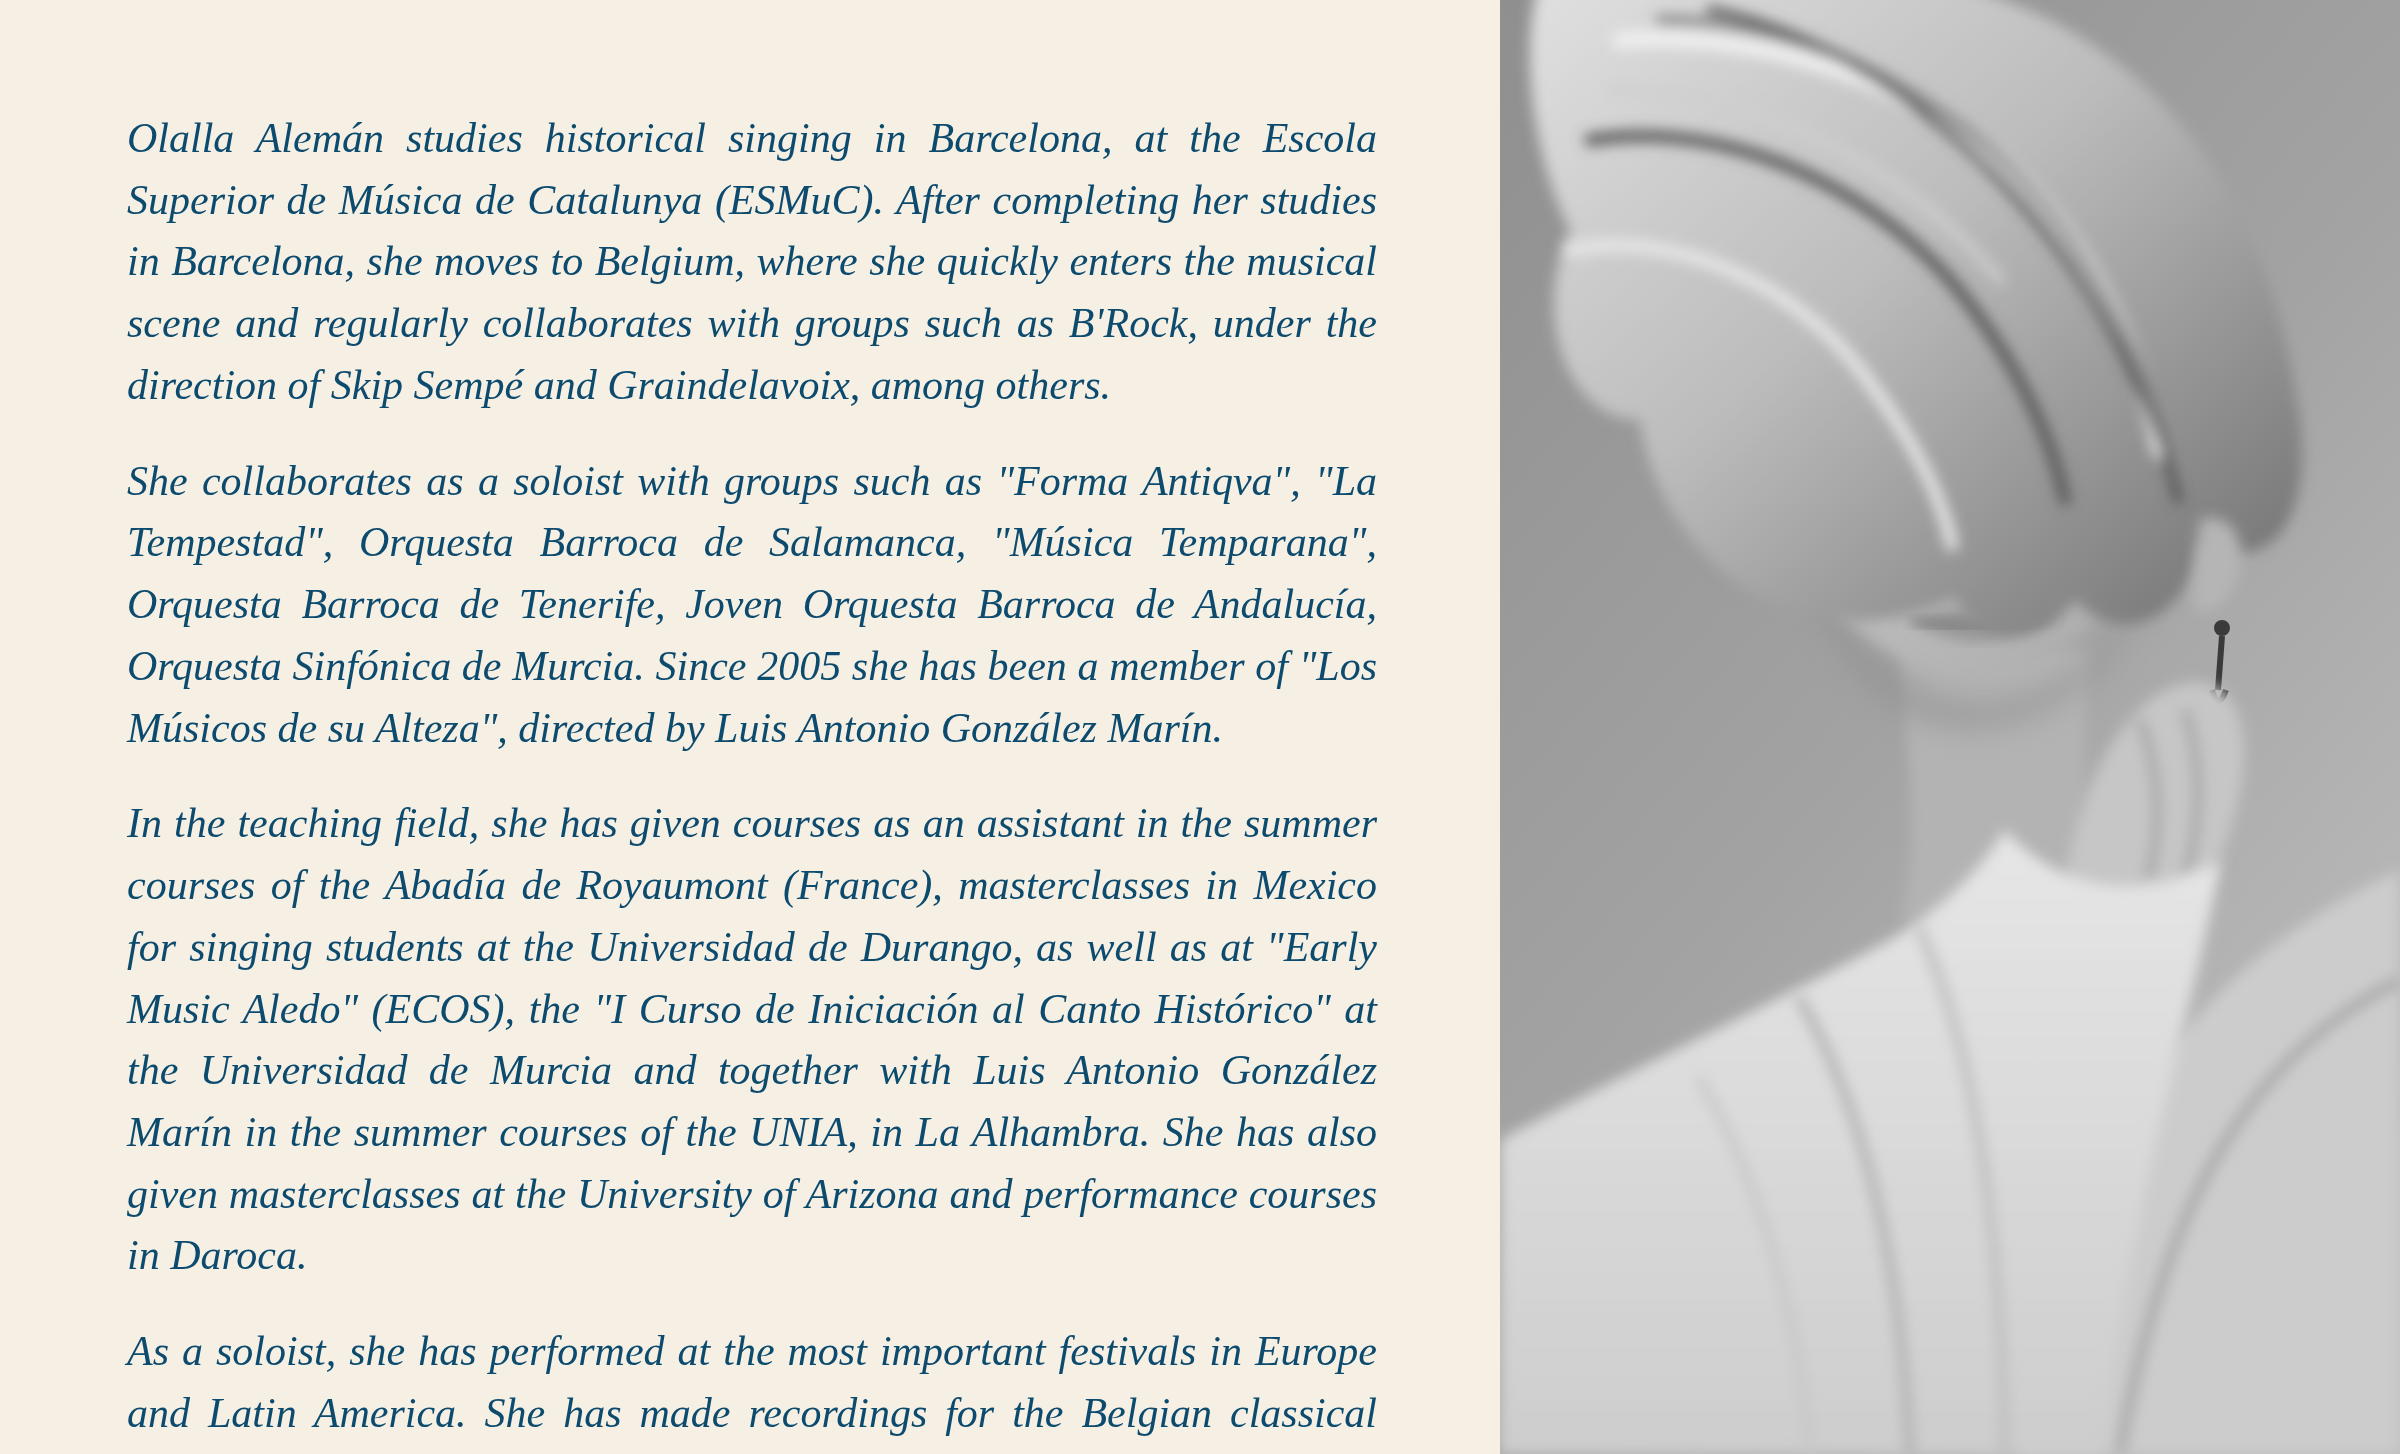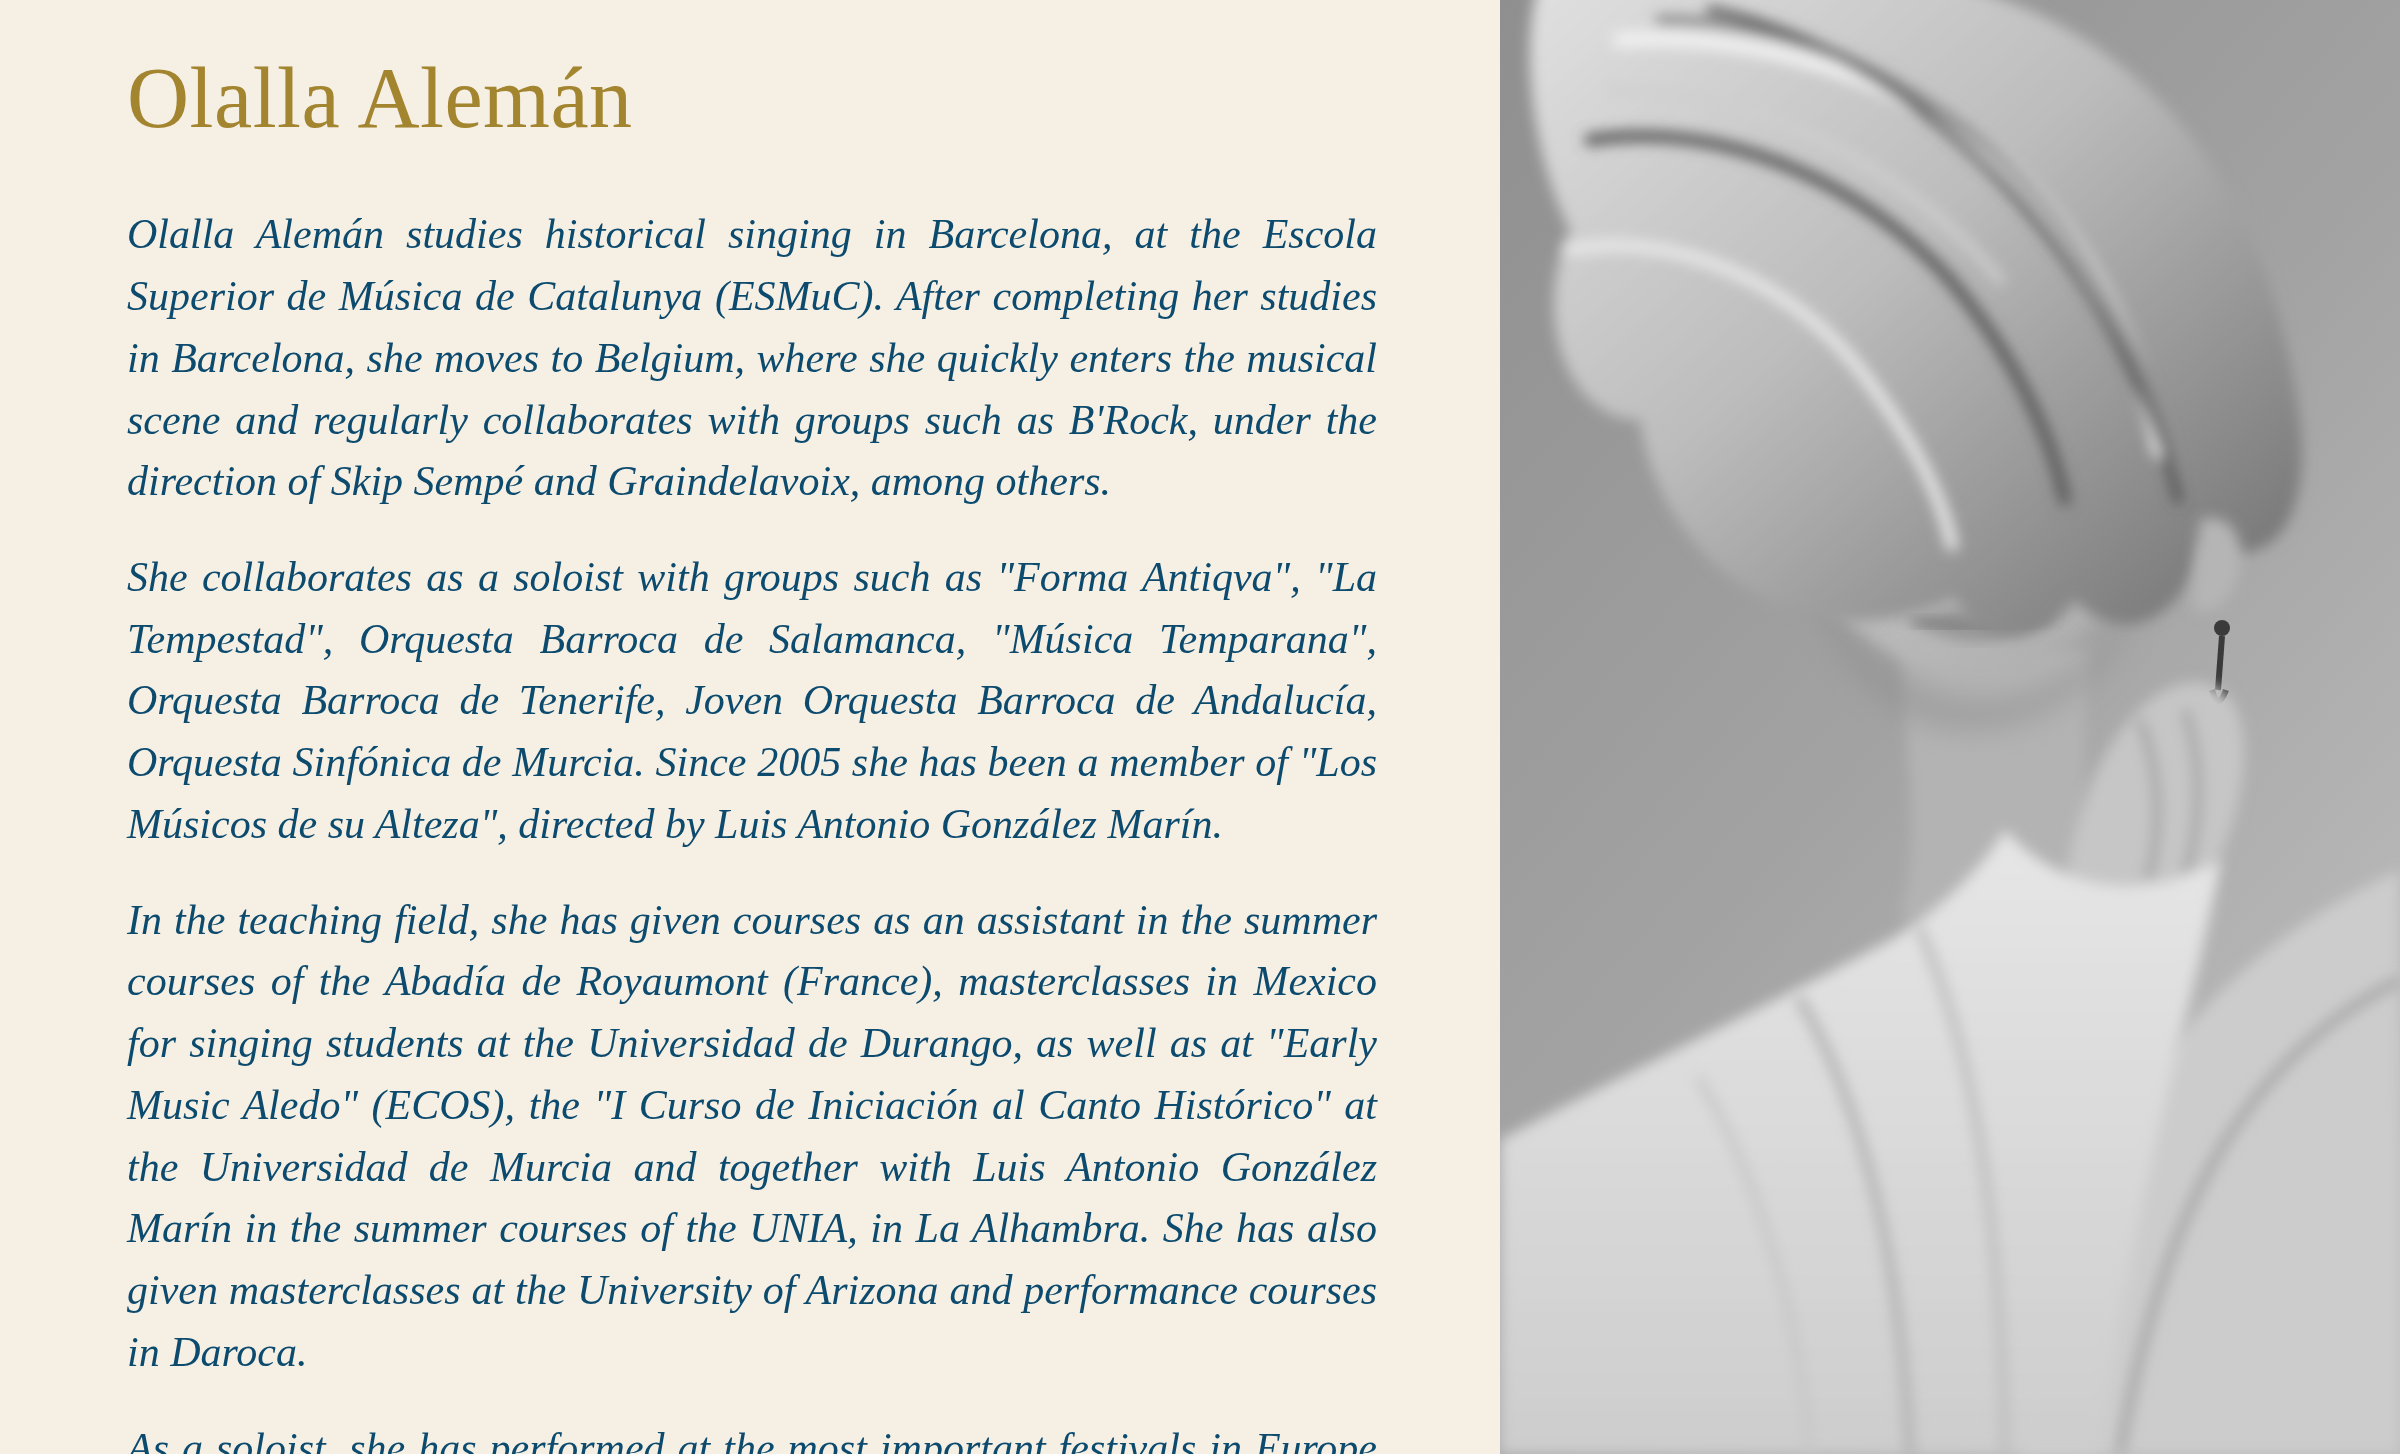--- a/index.html
+++ b/index.html
@@ -55,21 +55,20 @@
     overflow: hidden;
   }
   .portrait svg { display: block; width: 900px; height: 1454px; }
 </style>
 </head>
 <body>
 
 <div class="page">
 
   <main class="bio-column">
-    <h1 class="artist-name">Olalla Alemán</h1>
 
     <div class="bio-text">
       <p class="bio-paragraph">Olalla Alemán studies historical singing in Barcelona, at the Escola Superior de Música de Catalunya (ESMuC). After completing her studies in Barcelona, she moves to Belgium, where she quickly enters the musical scene and regularly collaborates with groups such as B'Rock, under the direction of Skip Sempé and Graindelavoix, among others.</p>
       <p class="bio-paragraph">She collaborates as a soloist with groups such as "Forma Antiqva", "La Tempestad", Orquesta Barroca de Salamanca, "Música Temparana", Orquesta Barroca de Tenerife, Joven Orquesta Barroca de Andalucía, Orquesta Sinfónica de Murcia. Since 2005 she has been a member of "Los Músicos de su Alteza", directed by Luis Antonio González Marín.</p>
       <p class="bio-paragraph">In the teaching field, she has given courses as an assistant in the summer courses of the Abadía de Royaumont (France), masterclasses in Mexico for singing students at the Universidad de Durango, as well as at "Early Music Aledo" (ECOS), the "I Curso de Iniciación al Canto Histórico" at the Universidad de Murcia and together with Luis Antonio González Marín in the summer courses of the UNIA, in La Alhambra. She has also given masterclasses at the University of Arizona and performance courses in Daroca.</p>
       <p class="bio-paragraph">As a soloist, she has performed at the most important festivals in Europe and Latin America. She has made recordings for the Belgian classical radio "Klara", RNE, France3, RTVE, among others. She has also made solo discographic recordings for the labels: "Música Antigua Aranjuez", Arsis, Verso, Enchiriadis, Glossa, Alpha…</p>
     </div>
   </main>
 
   <aside class="portrait" aria-label="Black-and-white portrait photograph of Olalla Alemán, a woman with short swept blonde hair, hand resting at her neck, wearing a light blouse">

